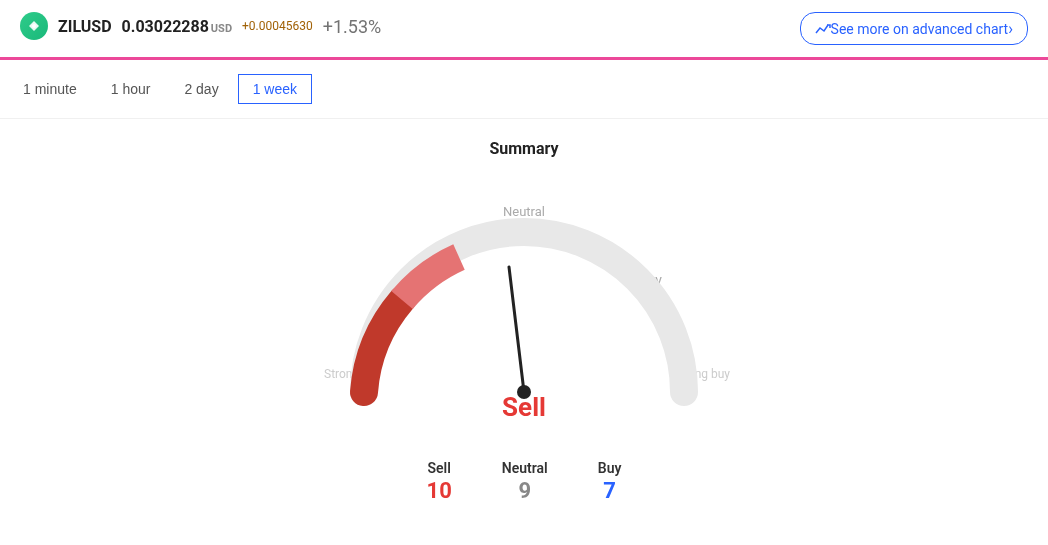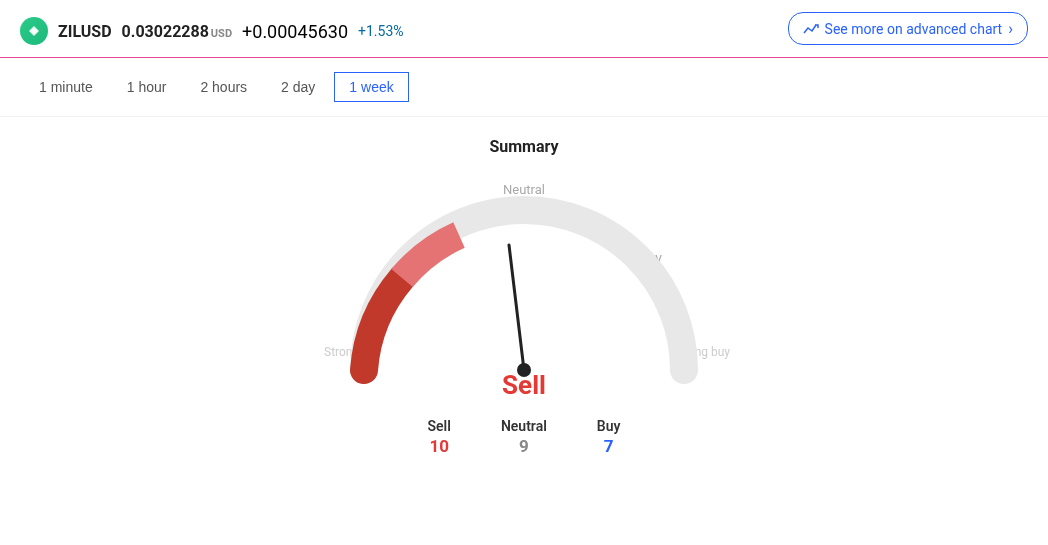--- a/index.html
+++ b/index.html
@@ -8,24 +8,24 @@
       background: #fff;
       color: #333;
       width: 1048px;
       min-height: 545px;
       overflow: hidden;
     }
 
     
     .header {
       display: flex;
-      align-items: flex-end;
+      align-items: flex-start;
       justify-content: space-between;
       padding: 12px 20px;
-      border-bottom: 1px solid #ec4899;
+      border-bottom: 3px solid #ec4899;
     }
     .header-left {
       display: flex;
       align-items: center;
       gap: 10px;
     }
     .logo-icon {
       width: 28px;
       height: 28px;
       border-radius: 50%;
@@ -47,46 +47,45 @@
       font-weight: 700;
       color: #222;
     }
     .ticker-currency {
       font-size: 11px;
       color: #888;
       font-weight: 700;
       margin-left: 2px;
     }
     .ticker-change-abs {
+      font-size: 12px;
+      color: #a16207;
+    }
+    .ticker-change-pct {
       font-size: 18px;
-      color: #000000;
-    }
-    .ticker-change-pct {
-      font-size: 14px;
-      color: #0369a1;
+      color: #737373;
     }
     .advanced-chart-link {
       display: flex;
       align-items: center;
-      gap: 6px;
       color: #2962ff;
       font-size: 14px;
       cursor: pointer;
       border: 1px solid #2962ff;
       padding: 6px 14px;
       border-radius: 15px;
       text-decoration: none;
     }
 
     
     .time-bar {
       display: flex;
       align-items: center;
       gap: 4px;
-      padding: 14px 24px;
+      padding: 14px 8px;
       border-bottom: 1px solid #f0f0f0;
     }
     .time-btn {
       padding: 6px 14px;
       border: 1px solid transparent;
       border-radius: 4px;
       background: none;
       cursor: pointer;
       font-size: 14px;
       color: #555;
@@ -97,20 +96,21 @@
       color: #2962ff;
       border-radius: 0;
     }
 
     
     .main-content {
       display: flex;
       flex-direction: column;
       align-items: center;
       padding: 20px 0 10px;
+      gap: 20px;
     }
 
     .summary-title {
       font-size: 16px;
       font-weight: 700;
       color: #222;
       margin-bottom: 4px;
     }
 
     
@@ -188,21 +188,21 @@
       flex-direction: column;
       align-items: center;
       gap: 2px;
     }
     .stat-label {
       font-size: 14px;
       font-weight: 600;
       color: #333;
     }
     .stat-value {
-      font-size: 17px;
+      font-size: 22px;
       font-weight: 700;
     }
     .stat-value.sell { color: #e53935; }
     .stat-value.neutral { color: #888; }
     .stat-value.buy { color: #2962ff; }
 
     
     ::-webkit-scrollbar { width: 6px; }
     ::-webkit-scrollbar-track { background: #f1f1f1; }
     ::-webkit-scrollbar-thumb { background: #ccc; border-radius: 3px; }
@@ -231,21 +231,20 @@
       <polyline points="12,4 15,4 15,7" stroke="#2962ff" stroke-width="1.5" fill="none"></polyline>
     </svg>
     <span>See more on advanced chart</span>
     <span style="font-size:16px; color:#2962ff;">›</span>
   </a>
 </div>
 
 <div class="time-bar">
   <button class="time-btn">1 minute</button>
   <button class="time-btn">1 hour</button>
-  <button class="time-btn">2 hours</button>
   <button class="time-btn">2 day</button>
   <button class="time-btn active">1 week</button>
 </div>
 
 <div class="main-content">
   <div class="summary-title">Summary</div>
 
   <div class="gauge-container">
 
     <span class="gauge-label-neutral">Neutral</span>

